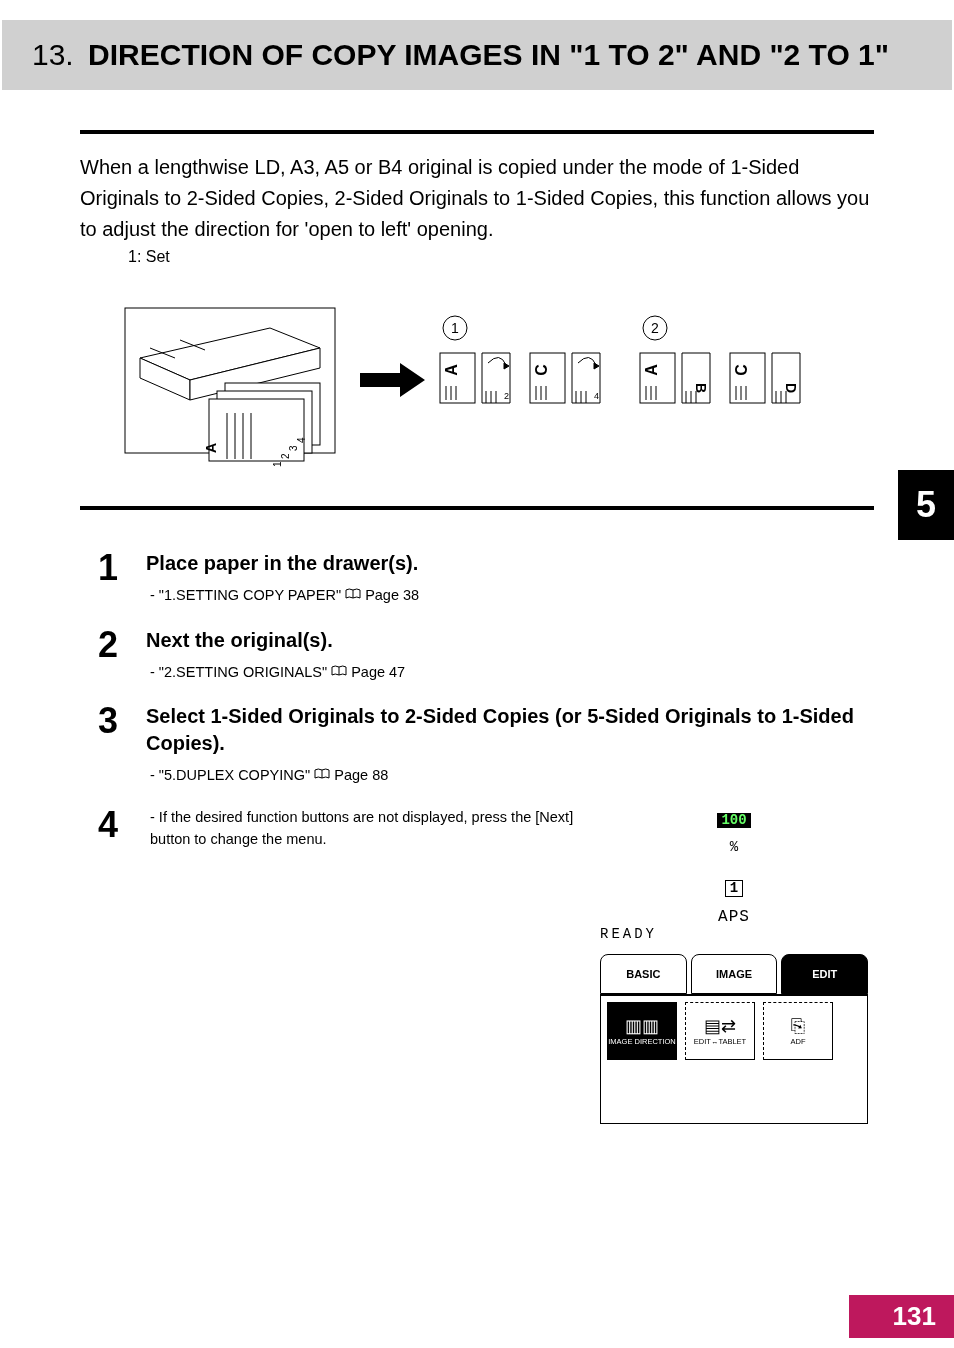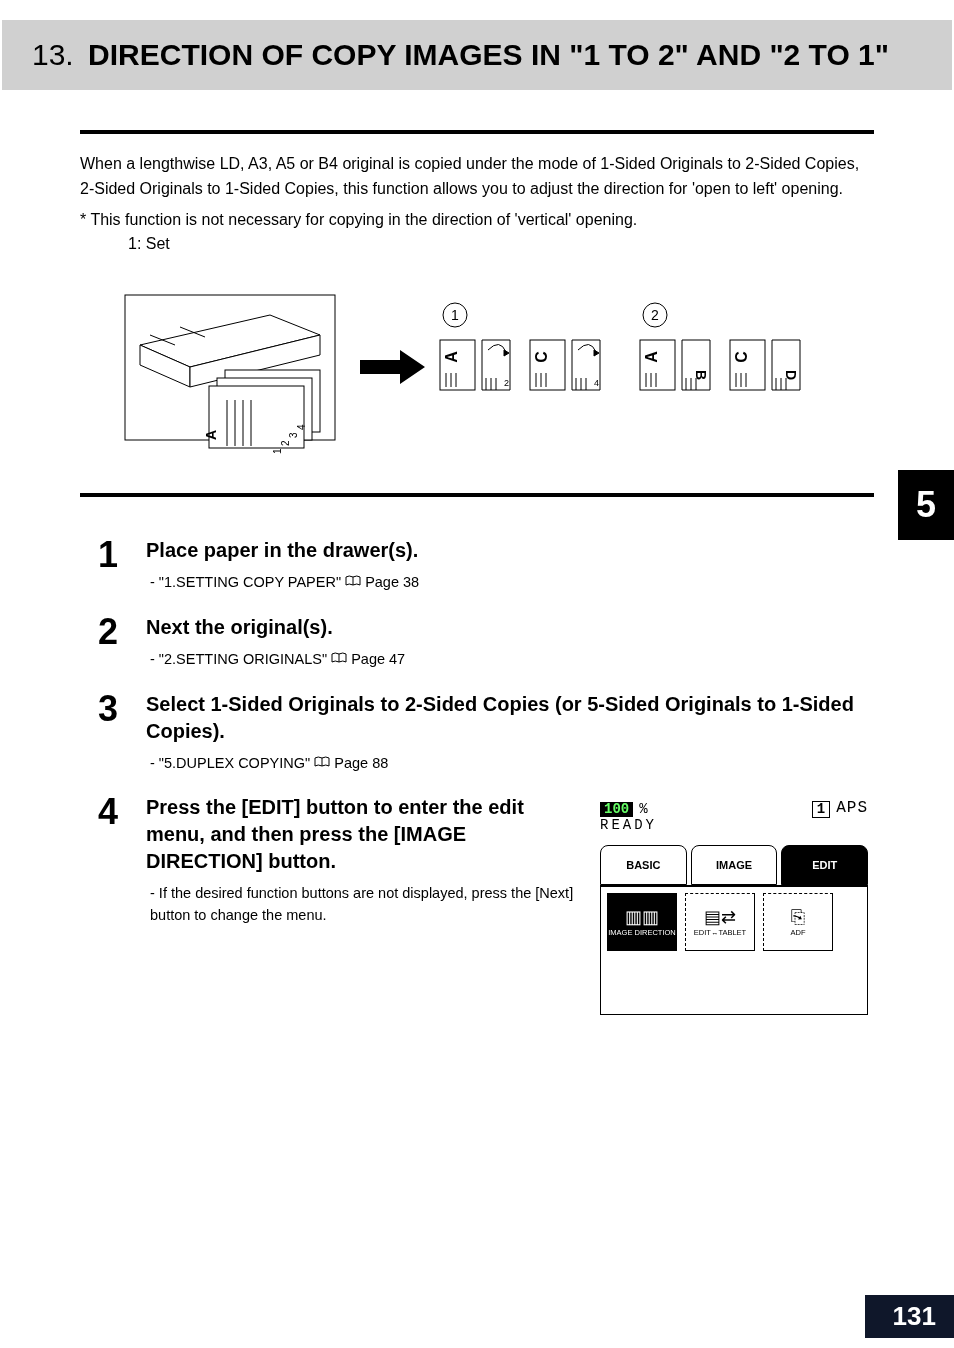--- a/index.html
+++ b/index.html
@@ -32,21 +32,21 @@
   }
   .content {
     padding: 0 80px 0 80px;
   }
   .rule-thick {
     border: none;
     border-top: 4px solid #000;
     margin: 40px 0 18px 0;
   }
   .intro-text {
-    font-size: 16px;
+    font-size: 20px;
     line-height: 1.55;
   }
   .note-text {
     font-size: 16px;
     line-height: 1.55;
     margin-top: 6px;
   }
   .note-sub {
     padding-left: 48px;
     font-size: 16px;
@@ -128,21 +128,21 @@
   .lcd {
     background: #fff;
     padding: 6px;
   }
   .lcd-top {
     color: #000;
     font-family: "Courier New", monospace;
     font-size: 14px;
     line-height: 1.1;
   }
-  .lcd-top .row1 { display:flex; align-items:center; gap:6px; }
+  .lcd-top .row1 { display:flex; align-items:center; gap:12px;flex-direction:column; }
   .lcd-top .box {
     background:#000; color:#6f6; padding:0 4px; font-weight:bold;
     font-family: "Courier New", monospace;
   }
   .lcd-tabs {
     display:flex; gap:4px; margin-top:12px;
   }
   .lcd-tab {
     flex:1; text-align:center; font-size:11px; font-weight:bold;
     border:1px solid #000; padding:13px 0; background:#fff;
@@ -163,45 +163,44 @@
   .lcd-btn.sel {
     background:#000; color:#fff;
     border-style: solid;
   }
   .lcd-btn .picto { font-size:18px; line-height:1; }
 
   .page-footer {
     position: absolute;
     right: 0;
     bottom: 30px;
-    background:#0f172a;
+    background:#be185d;
     color:#fff;
     font-size:26px;
     font-weight:bold;
-    padding: 6px 18px 6px 28px;
+    padding: 6px 18px 6px 44px;
   }
 </style>
 </head>
 <body>
 
 <div class="page">
 
   <div class="header-bar">
     <h1>
       <span class="section-number">13.</span>
       <span>DIRECTION OF COPY IMAGES IN "1 TO 2" AND "2 TO 1"</span>
     </h1>
   </div>
 
   <div class="content">
     <hr class="rule-thick">
 
     <p class="intro-text">When a lengthwise LD, A3, A5 or B4 original is copied under the mode of 1-Sided Originals to 2-Sided Copies, 2-Sided Originals to 1-Sided Copies, this function allows you to adjust the direction for 'open to left' opening.</p>
 
-    <p class="note-text">*  This function is not necessary for copying in the direction of 'vertical' opening.</p>
     <p class="note-sub">1: Set</p>
 
     <div class="diagram-wrap">
       <svg class="diagram-svg" viewBox="0 0 720 170" width="720" height="170">
 
         <g stroke="#000" stroke-width="1" fill="none">
           <rect x="5" y="10" width="210" height="145"></rect>
 
           <polygon points="20,60 150,30 200,50 70,82" fill="#fff"></polygon>
           <polygon points="20,60 70,82 70,102 20,80" fill="#fff"></polygon>
@@ -356,21 +355,20 @@
                 </svg>
             </span>
             <span>Page 88</span>
           </div>
         </div>
       </div>
 
       <div class="step">
         <div class="step-num">4</div>
         <div class="step-left" style="max-width:430px;">
-          <div class="step-title">Press the [EDIT] button to enter the edit menu, and then press the [IMAGE DIRECTION] button.</div>
           <div class="step-sub">
             <span class="dash">-   </span><span>If the desired function buttons are not displayed, press the [Next] button to change the menu.</span>
           </div>
         </div>
         <div class="step-right">
           <div class="lcd">
             <div class="lcd-top">
               <div class="row1">
                 <span class="box">100</span>
                 <span>%</span>

